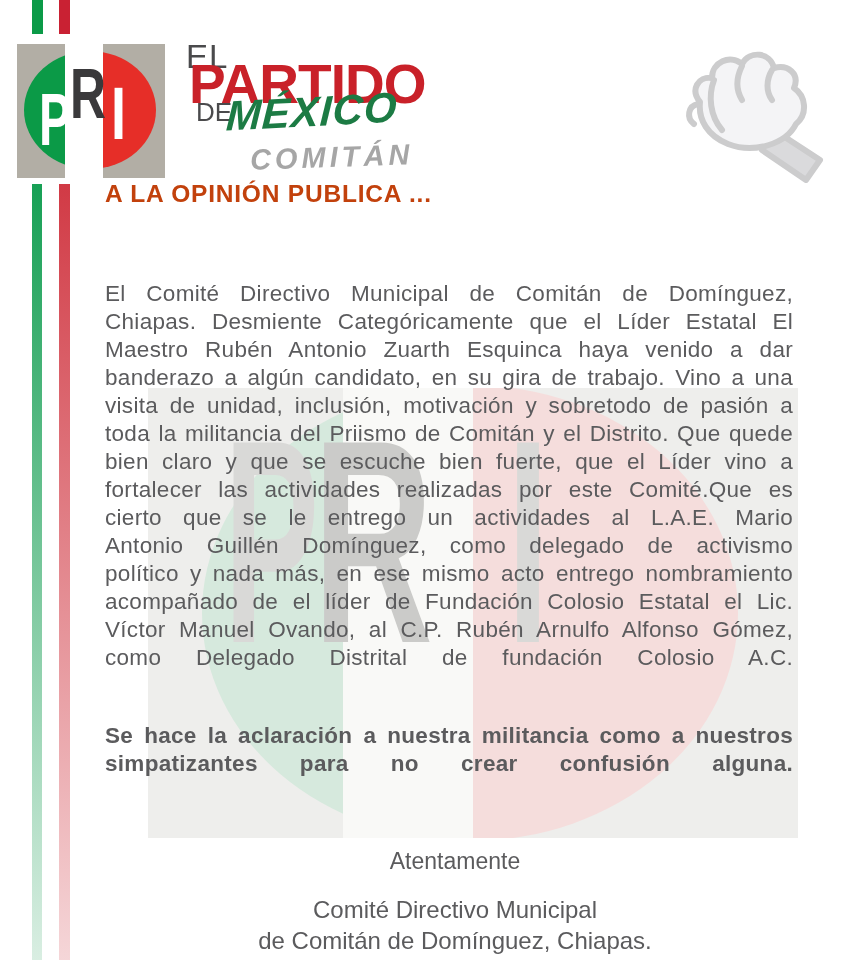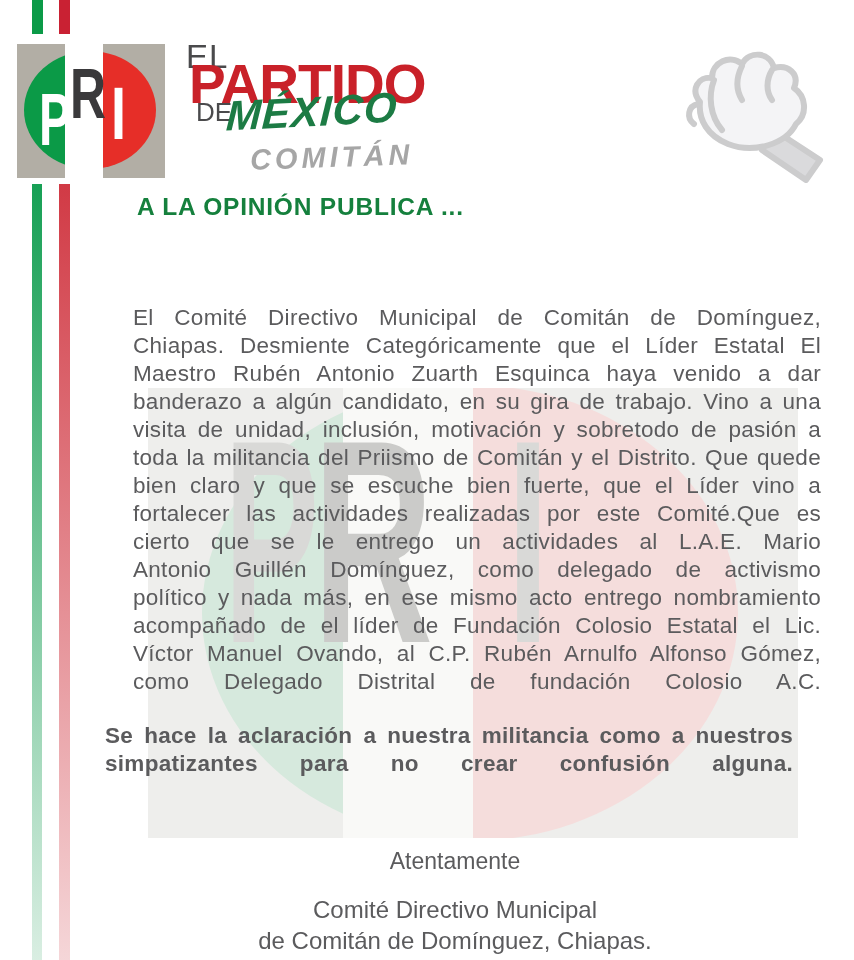--- a/index.html
+++ b/index.html
@@ -23,24 +23,24 @@
   .wm-de      { position:absolute; left:196px; top:97px;  font-size:26px; color:#4a4a4c; }
   .wm-mexico  { position:absolute; left:226px; top:88px;  font-size:42px; font-weight:bold; font-style:italic;
                 color:#1c7b44; letter-spacing:1px; transform:rotate(-3deg) skewX(-6deg); }
   .wm-comitan { position:absolute; left:250px; top:141px; font-size:29px; font-weight:bold; font-style:italic;
                 color:#a6a6a6; letter-spacing:4px; transform:rotate(-2deg); }
   
   .fist { position:absolute; left:662px; top:38px; width:175px; height:145px; }
   
   .watermark { position:absolute; left:148px; top:388px; width:650px; height:450px; }
   
-  .heading { position:absolute; left:105px; top:193px; font-size:24.5px; font-weight:bold;
-             color:#15803d; letter-spacing:0.8px;margin-left:32px; }
+  .heading { position:absolute; left:105px; top:180px; font-size:24.5px; font-weight:bold;
+             color:#c2410c; letter-spacing:0.8px; }
   .bodytext { position:absolute; left:105px; width:688px; color:#5b5b5d; font-size:22.5px; }
-  .p1 { top:304px;margin-left:28px; } .p2 { top:722px;font-weight:bold; }
+  .p1 { top:280px; } .p2 { top:722px;font-weight:bold; }
   .line { height:28px; line-height:28px; text-align:justify; text-align-last:justify;
           letter-spacing:0.3px; overflow:hidden; }
   
   .salutation { position:absolute; left:105px; top:848px; width:700px; text-align:center;
                 font-size:23px; color:#5b5b5d; }
   .closing { position:absolute; left:105px; top:894px; width:700px; text-align:center;
              font-size:24px; color:#5b5b5d; line-height:31px; }
 </style>
 </head>
 <body>

